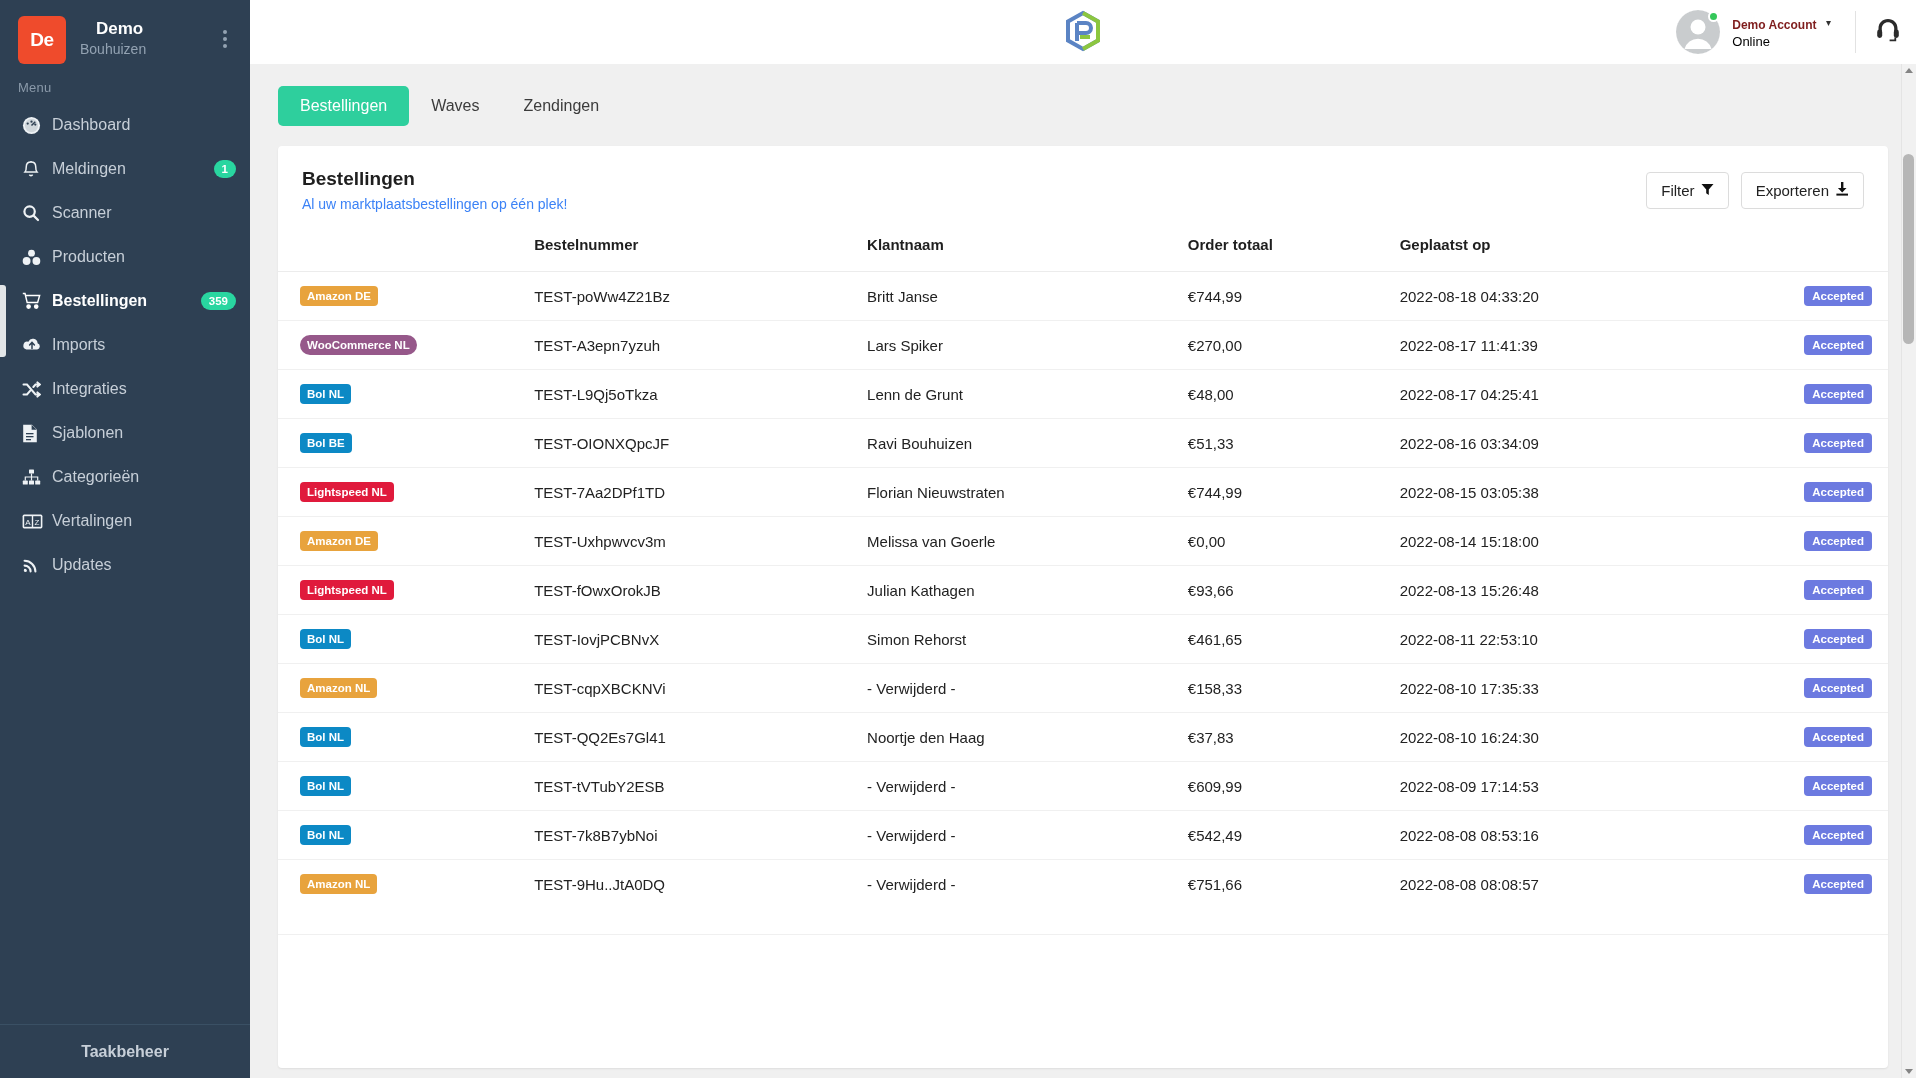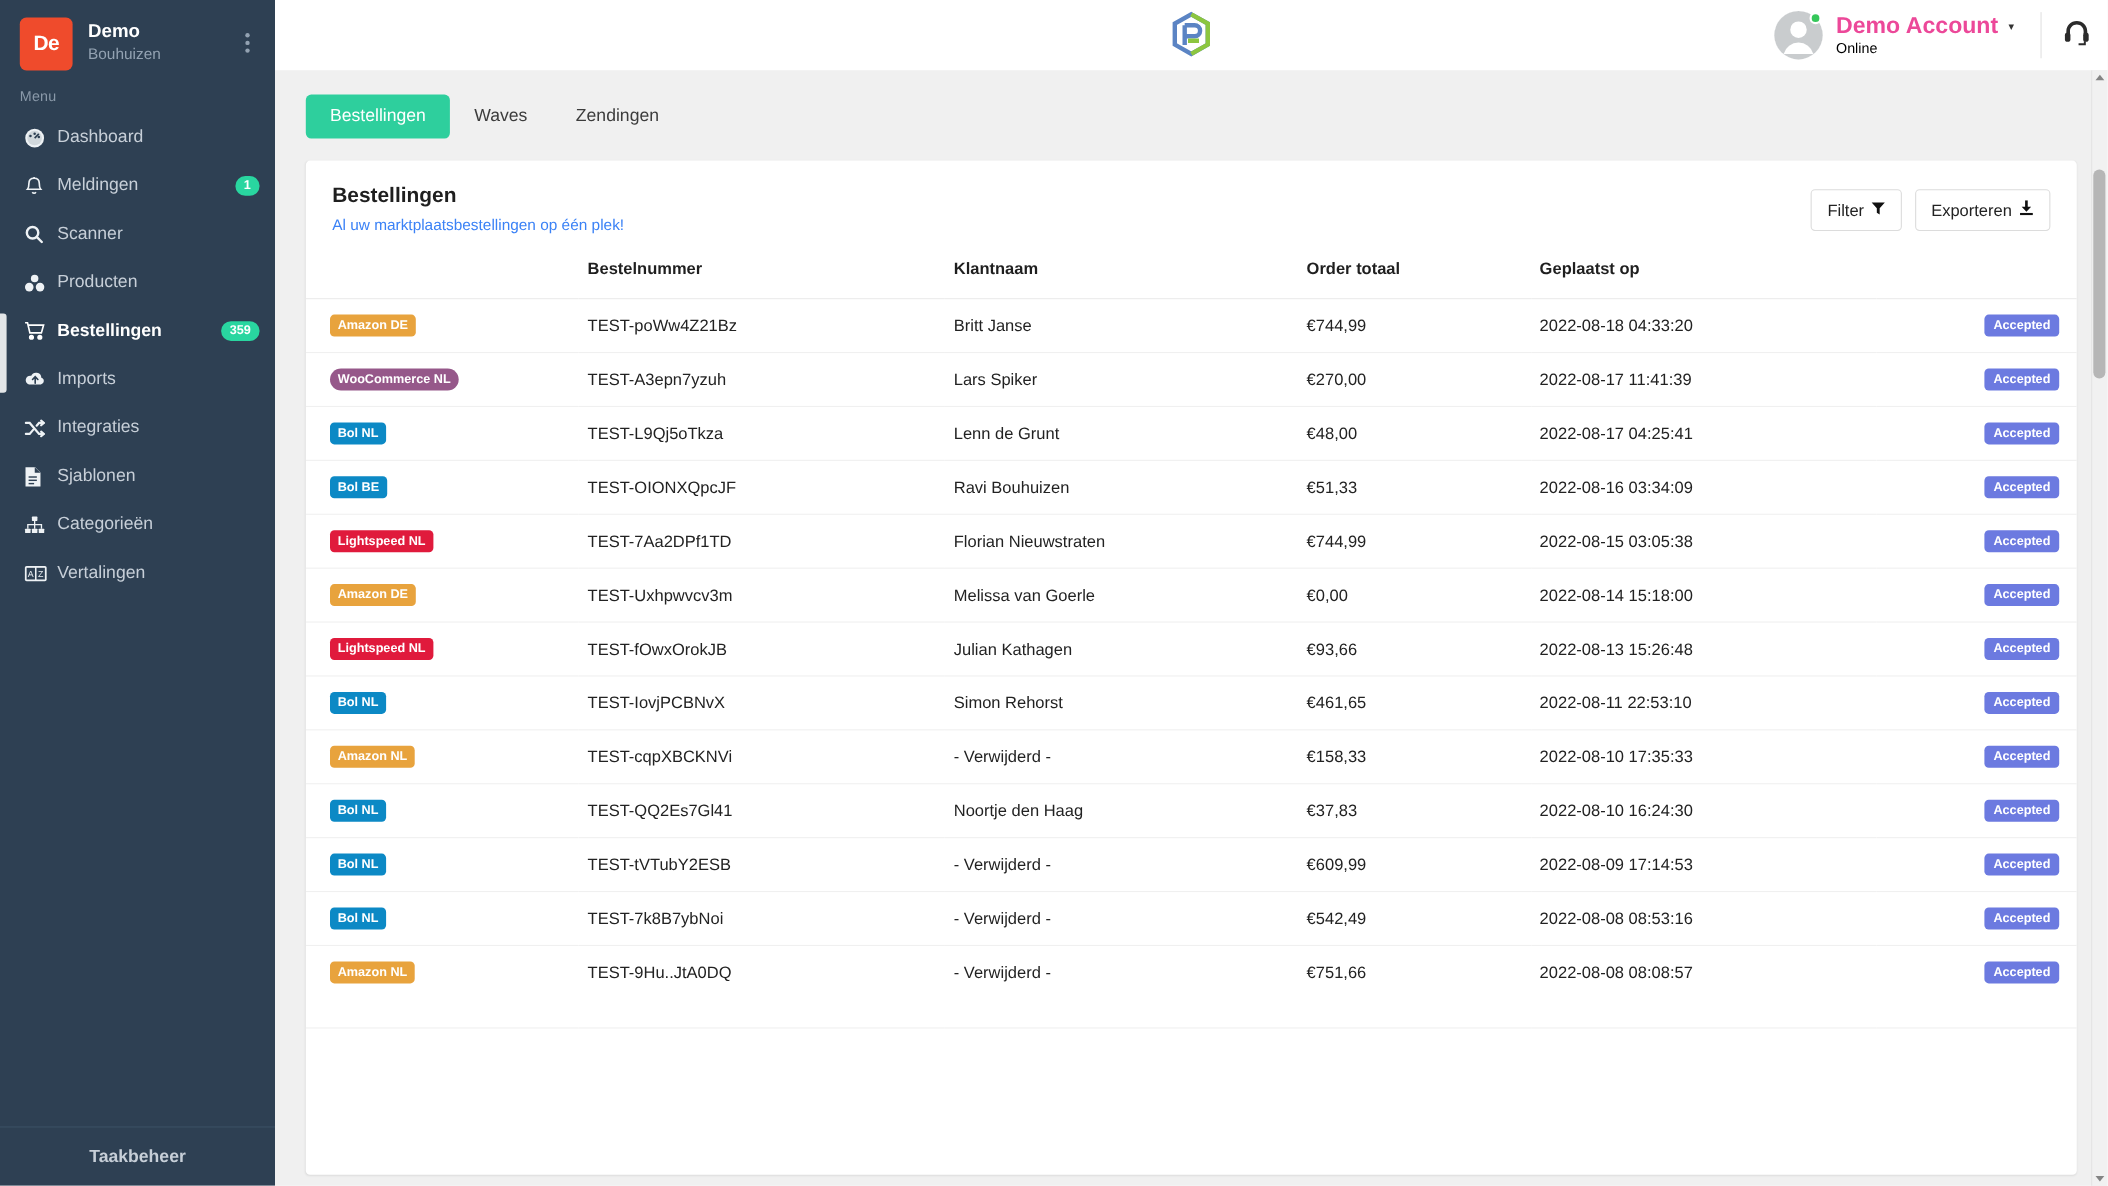--- a/index.html
+++ b/index.html
@@ -17,21 +17,21 @@
     display: flex; flex-direction: column; position: relative;
   }
   .brand { display: flex; align-items: flex-start; padding: 16px 14px 10px 18px; }
   .brand-logo {
     width: 48px; height: 48px; border-radius: 6px; background: #ef4b2c;
     color: #fff; font-size: 19px; font-weight: bold;
     display: flex; align-items: center; justify-content: center;
     letter-spacing: -0.5px; flex: 0 0 48px;
   }
   .brand-text { margin-left: 14px; padding-top: 3px; flex: 1; }
-  .brand-title { color: #ffffff; font-size: 17px; font-weight: bold; line-height: 20px; }
+  .brand-title { color: #ffffff; font-size: 17px; font-weight: bold; line-height: 20px; margin-left: 16px; }
   .brand-sub { color: #93a2b2; font-size: 14px; line-height: 19px; margin-top: 1px; }
   .brand-dots {
     width: 22px; display: flex; flex-direction: column; align-items: center;
     gap: 3px; padding-top: 14px; cursor: pointer;
   }
   .brand-dots i { width: 4px; height: 4px; border-radius: 50%; background: #93a2b2; display: block; }
 
   .menu-label { color: #8a99a9; font-size: 13px; padding: 6px 0 8px 18px; letter-spacing: .2px; }
 
   .nav { display: flex; flex-direction: column; }
@@ -75,21 +75,21 @@
   .avatar-wrap { position: relative; width: 44px; height: 44px; cursor: pointer; }
   .avatar {
     width: 44px; height: 44px; border-radius: 50%; background: #c9ccce; overflow: hidden;
     display: block;
   }
   .online-dot {
     position: absolute; right: 1px; top: 1px; width: 11px; height: 11px;
     border-radius: 50%; background: #35c75a; border: 2px solid #fff;
   }
   .acct { margin-left: 12px; line-height: 1.1; cursor: pointer; }
-  .acct-name { font-size: 21px; color: #ec4899; font-weight: bold; display: inline-block; text-align: right; }
+  .acct-name { font-size: 12px; color: #7f1d1d; font-weight: bold; display: inline-block; text-align: right; }
   .caret { display: inline-block; margin-left: 5px; color: #333; font-size: 10px; vertical-align: 3px; }
   .acct-status { font-size: 13px; color: #000000; margin-top: 2px; }
   .topbar-div { width: 1px; height: 42px; background: #e2e2e2; margin: 0 18px 0 24px; }
   .headset { cursor: pointer; }
 
   .content-area {
     flex: 1; background: #f0f0f0; overflow: hidden; position: relative;
     padding: 22px 0 0 0;
   }
   .tabs { display: flex; gap: 0; padding: 0 0 0 28px; align-items: center; }
@@ -280,20 +280,31 @@
           <span class="ico">
             <svg width="21" height="15" viewBox="0 0 21 15" fill="#eef2f5">
               <rect x="0.6" y="0.6" width="19.8" height="13.8" rx="1.6"></rect>
               <rect x="2.2" y="2.2" width="7.6" height="10.6" fill="#2e4053"></rect>
               <rect x="11.2" y="2.2" width="7.6" height="10.6" fill="#2e4053"></rect>
               <text x="6" y="10.6" font-size="8" font-family="Liberation Sans, sans-serif" fill="#eef2f5" text-anchor="middle">A</text>
               <text x="15" y="10.6" font-size="8" font-family="Liberation Sans, sans-serif" fill="#eef2f5" text-anchor="middle">Z</text>
             </svg>
           </span>
           <span class="lbl">Vertalingen</span>
+        </div>
+        <div class="nav-item">
+          <span class="ico">
+            <svg width="18" height="18" viewBox="0 0 18 18" fill="none" stroke="#eef2f5" stroke-width="2.1" stroke-linecap="round">
+              <path d="M3 13.8 A1 1 0 0 0 3 13.8"></path>
+              <circle cx="3.4" cy="14.4" r="1.5" fill="#eef2f5" stroke="none"></circle>
+              <path d="M2.6 9.6 A6 6 0 0 1 8.6 15.4"></path>
+              <path d="M2.6 4.8 A10.8 10.8 0 0 1 13.4 15.4"></path>
+            </svg>
+          </span>
+          <span class="lbl">Updates</span>
         </div>
       </nav>
 
     <div class="drag-handle"></div>
 
     <div class="sidebar-footer">
       <span>Taakbeheer</span>
     </div>
   </aside>
 

